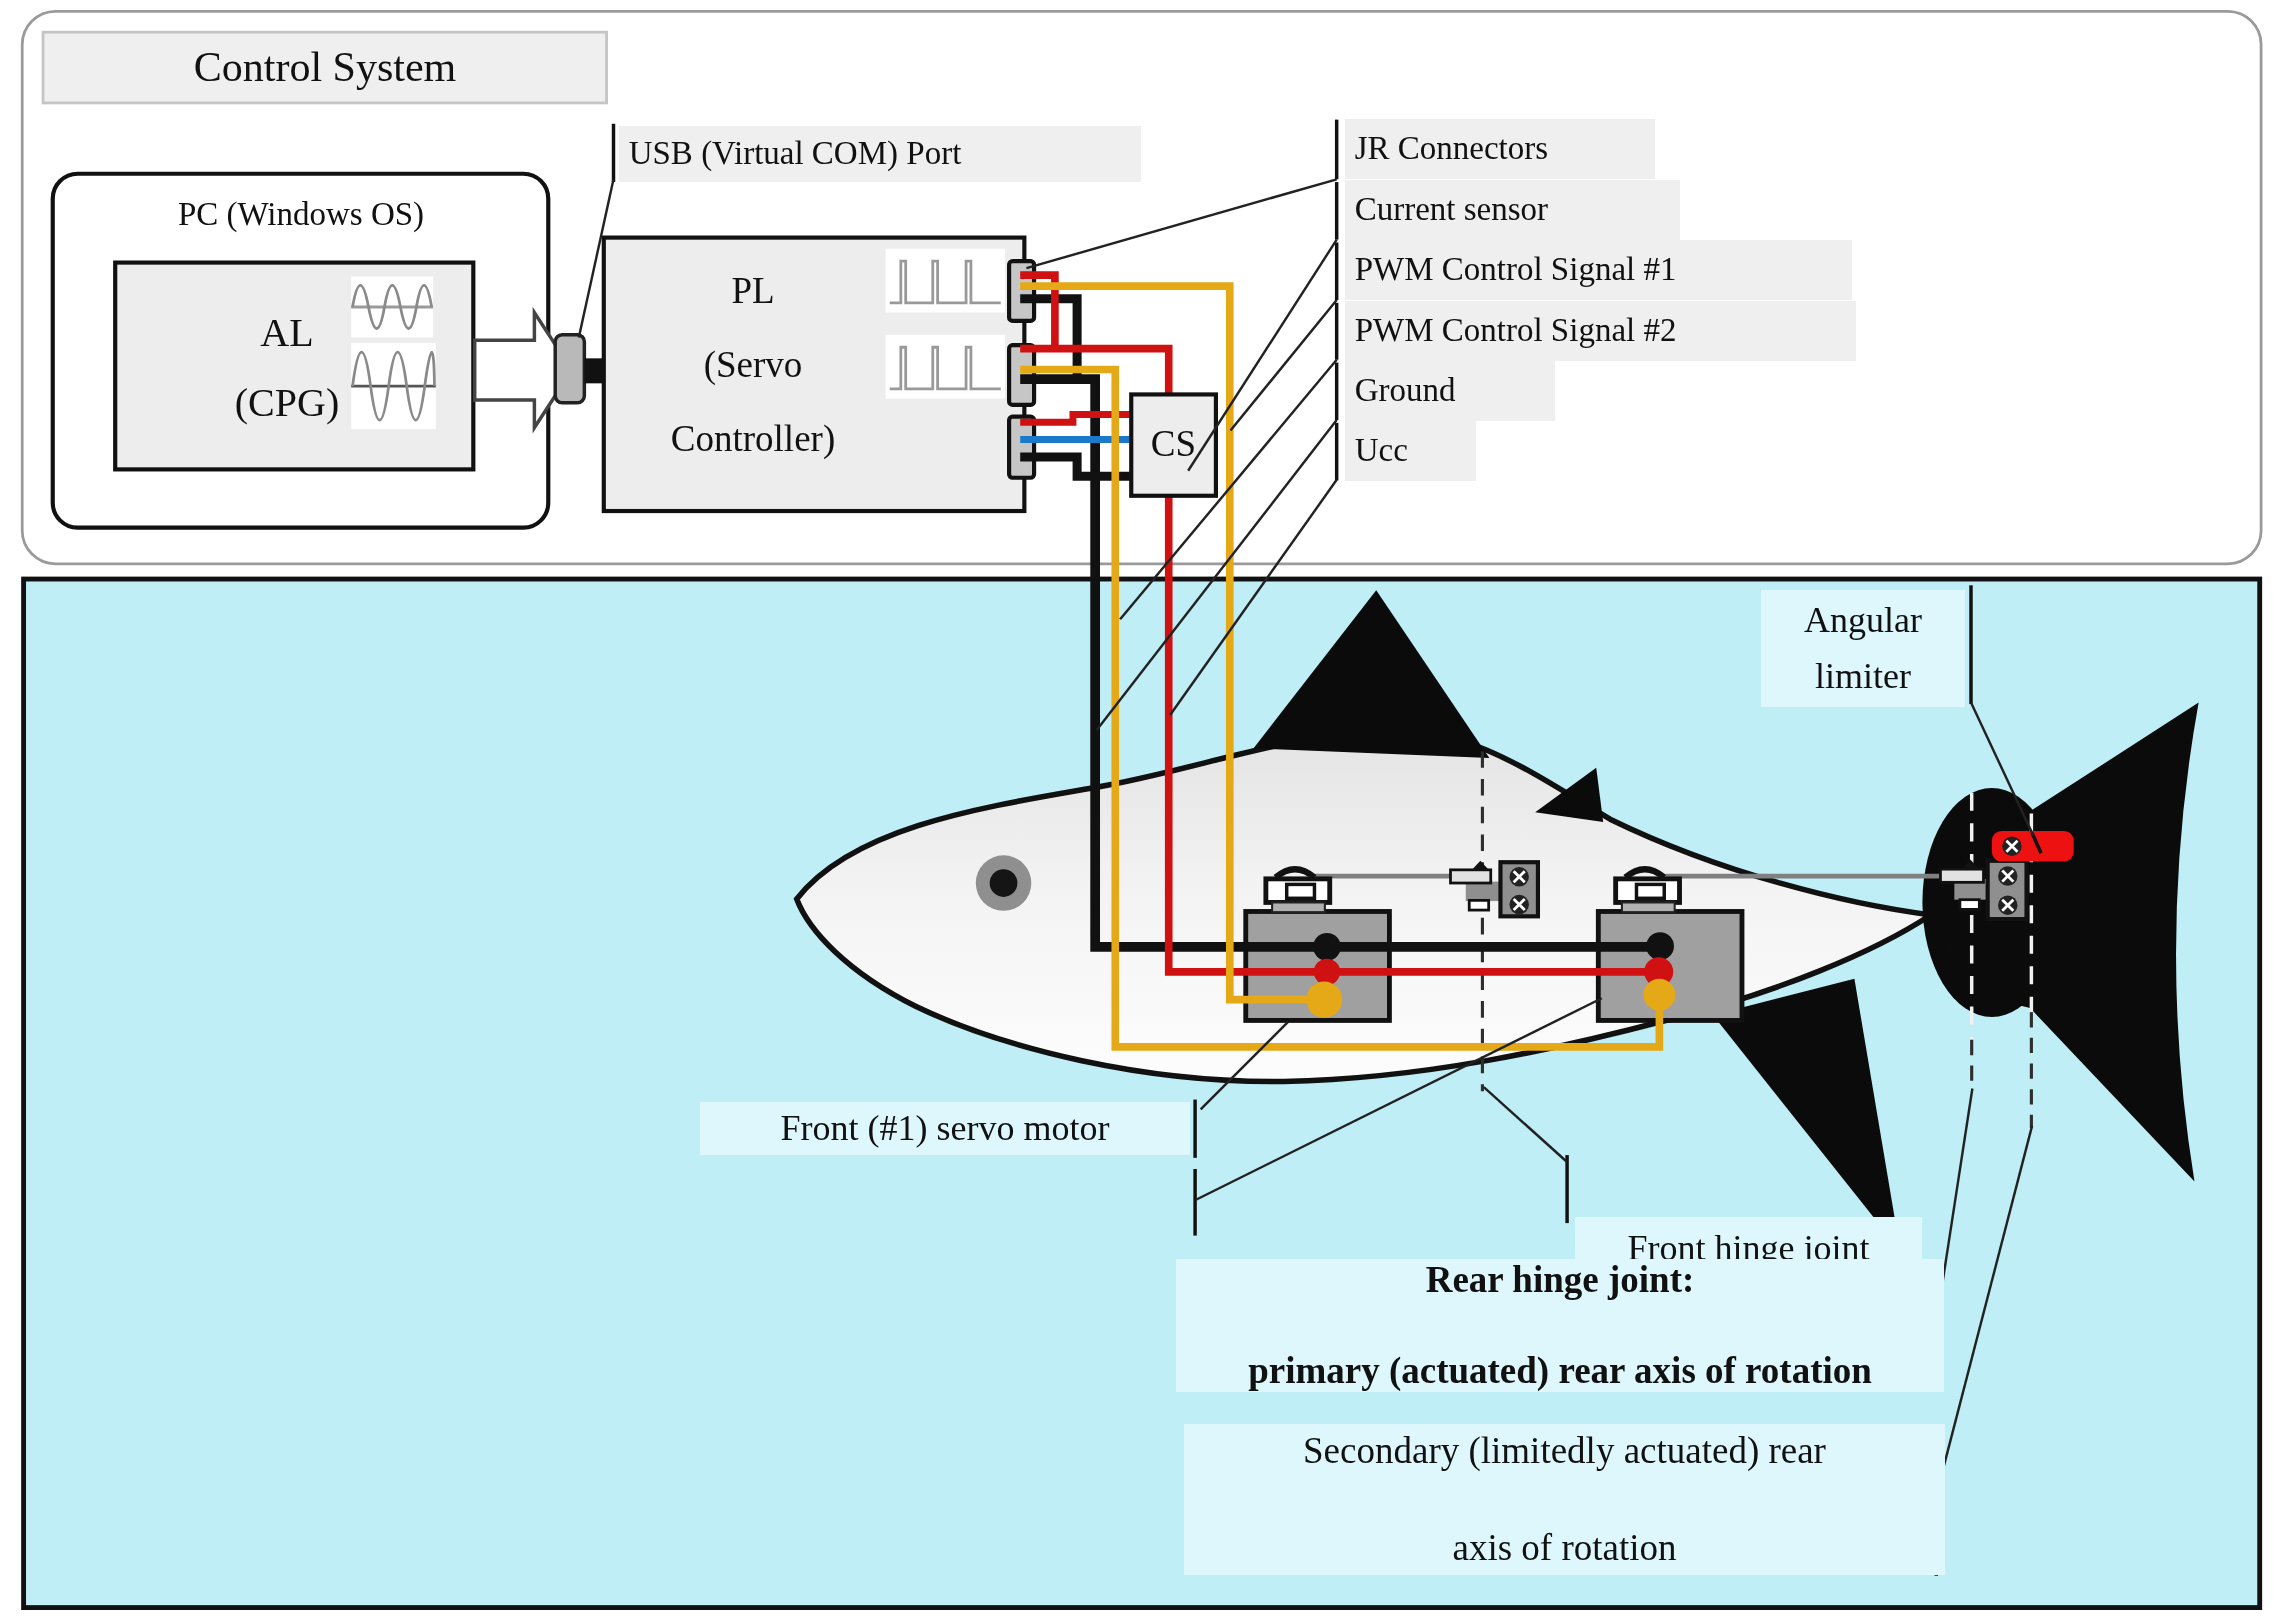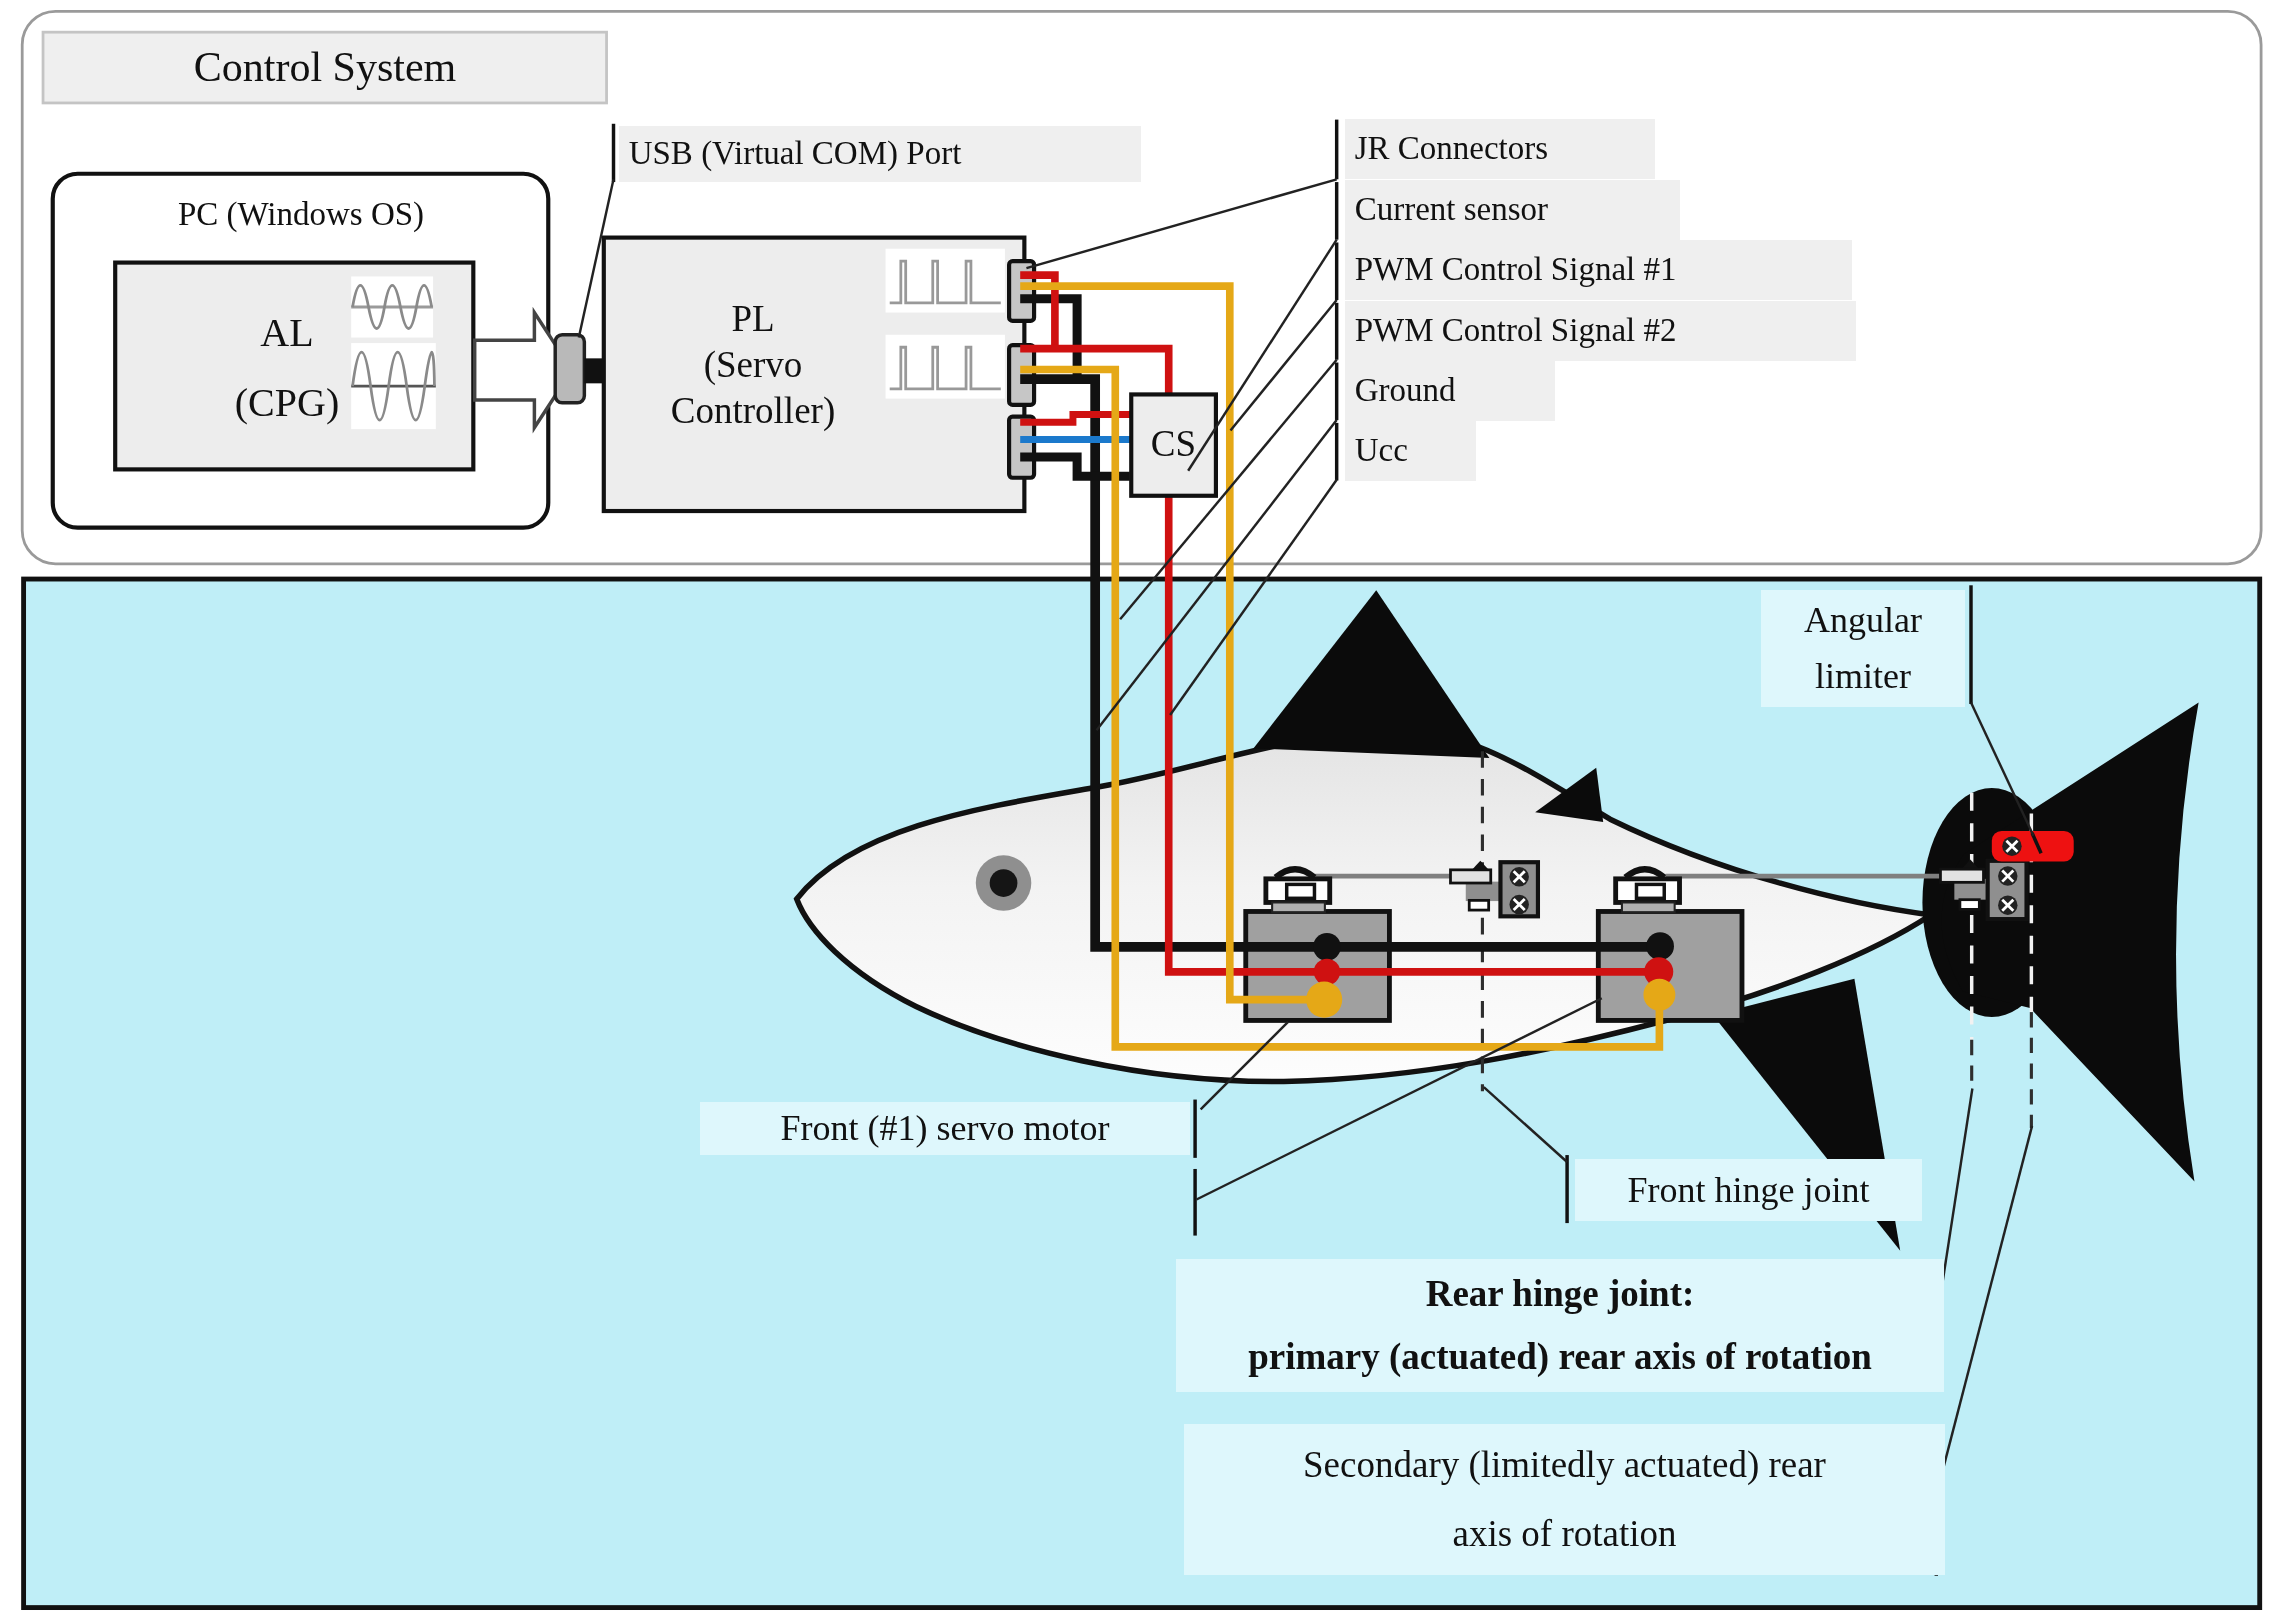--- a/index.html
+++ b/index.html
@@ -5,21 +5,21 @@
   html,body{margin:0;padding:0;background:#fff;}
   .stage{position:relative;width:2284px;height:1621px;background:#ffffff;
          font-family:"Liberation Serif","DejaVu Serif",serif;color:#111;overflow:hidden;}
   .stage svg{position:absolute;left:0;top:0;z-index:1;}
   .lbl{position:absolute;z-index:2;display:flex;align-items:center;justify-content:center;
        text-align:center;line-height:1.25;white-space:nowrap;}
   .lbl.col{flex-direction:column;}
   .bg-gray{background:#efefef;}
   .bg-cyan{background:#def7fc;}
   .left{justify-content:flex-start;padding-left:9.7px;}
-  .f54{font-size:37px;} .f56{font-size:33px;} .f58{font-size:40px;} .f60{font-size:42px;} .f52{font-size:36px;}
+  .f54{font-size:37px;gap:28px;} .f56{font-size:33px;} .f58{font-size:40px;} .f60{font-size:42px;} .f52{font-size:36px;}
 </style>
 </head>
 <body>
 
 <div class="stage">
 
 <svg width="2284" height="1621" viewBox="0 0 3291 2335" xmlns="http://www.w3.org/2000/svg">
   <defs>
     <linearGradient id="bodyGrad" x1="0" y1="0" x2="0" y2="1">
       <stop offset="0" stop-color="#e3e3e3"></stop>
@@ -227,21 +227,21 @@
 <div class="lbl bg-gray left f56" style="left:1345px;top:421px;width:121px;height:60px;">Ucc</div>
 
 <div class="lbl col bg-cyan f52" style="left:1761px;top:590px;width:204px;height:117px;line-height:1.55;">
   <span>Angular</span>
   <span>limiter</span>
 </div>
 
 <div class="lbl bg-cyan f52" style="left:700px;top:1102px;width:490px;height:53px;">Front (#1) servo motor</div>
 
 
-<div class="lbl bg-cyan f52" style="left:1575px;top:1159px;width:347px;height:62px;">Front hinge joint</div>
+<div class="lbl bg-cyan f52" style="left:1575px;top:1217px;width:347px;height:62px;">Front hinge joint</div>
 
 <div class="lbl col bg-cyan f54" style="left:1176px;top:1259px;width:768px;height:133px;line-height:1.7;font-weight:bold;">
   <span>Rear hinge joint:</span>
   <span>primary (actuated) rear axis of rotation</span>
 </div>
 
 <div class="lbl col bg-cyan f54" style="left:1184px;top:1424px;width:761px;height:151px;line-height:1.85;">
   <span>Secondary (limitedly actuated) rear</span>
   <span>axis of rotation</span>
 </div>

